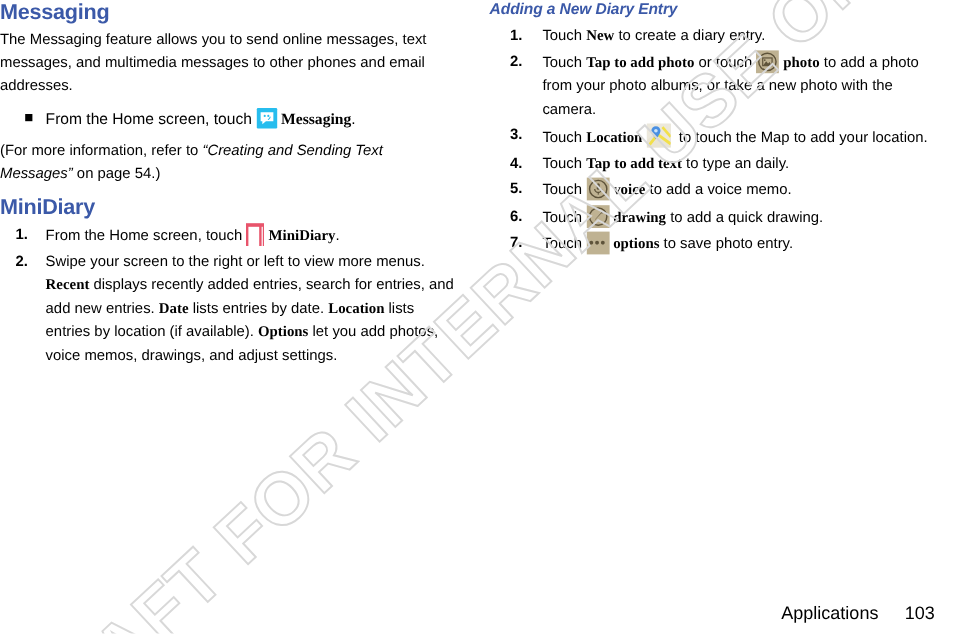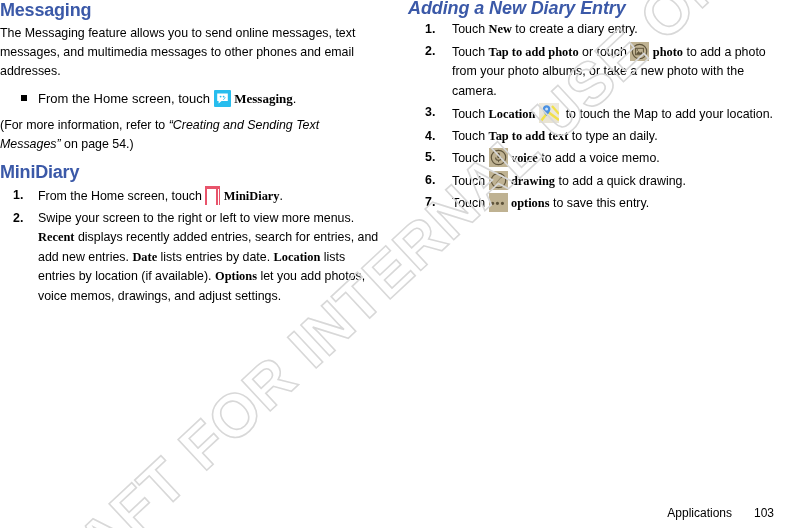--- a/index.html
+++ b/index.html
@@ -60,21 +60,21 @@
 
   h1.section-head {
     font-size: 18px;
     font-weight: bold;
     color: #3b59a8;
     margin: 0 0 4px 0;
     line-height: 20px;
     letter-spacing: -0.2px;
   }
   h2.sub-head {
-    font-size: 18px;
+    font-size: 13px;
     font-weight: bold;
     font-style: italic;
     color: #3b59a8;
     margin: 0 0 4px 0;
     line-height: 16px;
     letter-spacing: -0.1px;
   }
 
   p.body-text {
     font-size: 12.4px;
@@ -199,21 +199,21 @@
     overflow: hidden;
   }
 
   
   #footer {
     position: absolute;
     left: 0;
     bottom: 8px;
     width: 794px;
     text-align: right;
-    font-size: 12px;
+    font-size: 15px;
     color: #000;
     z-index: 2;
   }
   #footer .label { margin-right: 22px; }
   #footer .pagenum { font-weight: normal; display: inline-block; min-width: 26px; text-align: left; }
   #footer .inner { display: inline-block; padding-right: 14px; }
 </style>
 </head>
 <body>
 
@@ -311,21 +311,21 @@
               <circle cx="9.5" cy="9.5" r="7.2" fill="none" stroke="#5e533a" stroke-width="1.2"></circle>
               <path d="M12.6 6.2 L7.6 11.6 L6.4 13.1 L7.2 11.4 L12.2 5.9 Z" fill="#5e533a"></path>
               <path d="M12.2 5.9 L13.1 6.7" stroke="#5e533a" stroke-width="1.2"></path>
             </svg>
         </span><span>&nbsp;</span><span class="bold">drawing</span><span> to add a quick drawing.</span>
       </li>
 
       <li>
         <span class="num">7.</span><span>Touch </span><span class="chip">
             <span class="dots">•••</span>
-        </span><span>&nbsp;</span><span class="bold">options</span><span> to save this entry.</span>
+        </span><span>&nbsp;</span><span class="bold">options</span><span> to save photo entry.</span>
       </li>
 
     </ol>
   </div>
 
   <div id="footer">
     <span class="inner">
       <span class="label">Applications</span><span class="pagenum">103</span>
     </span>
   </div>

